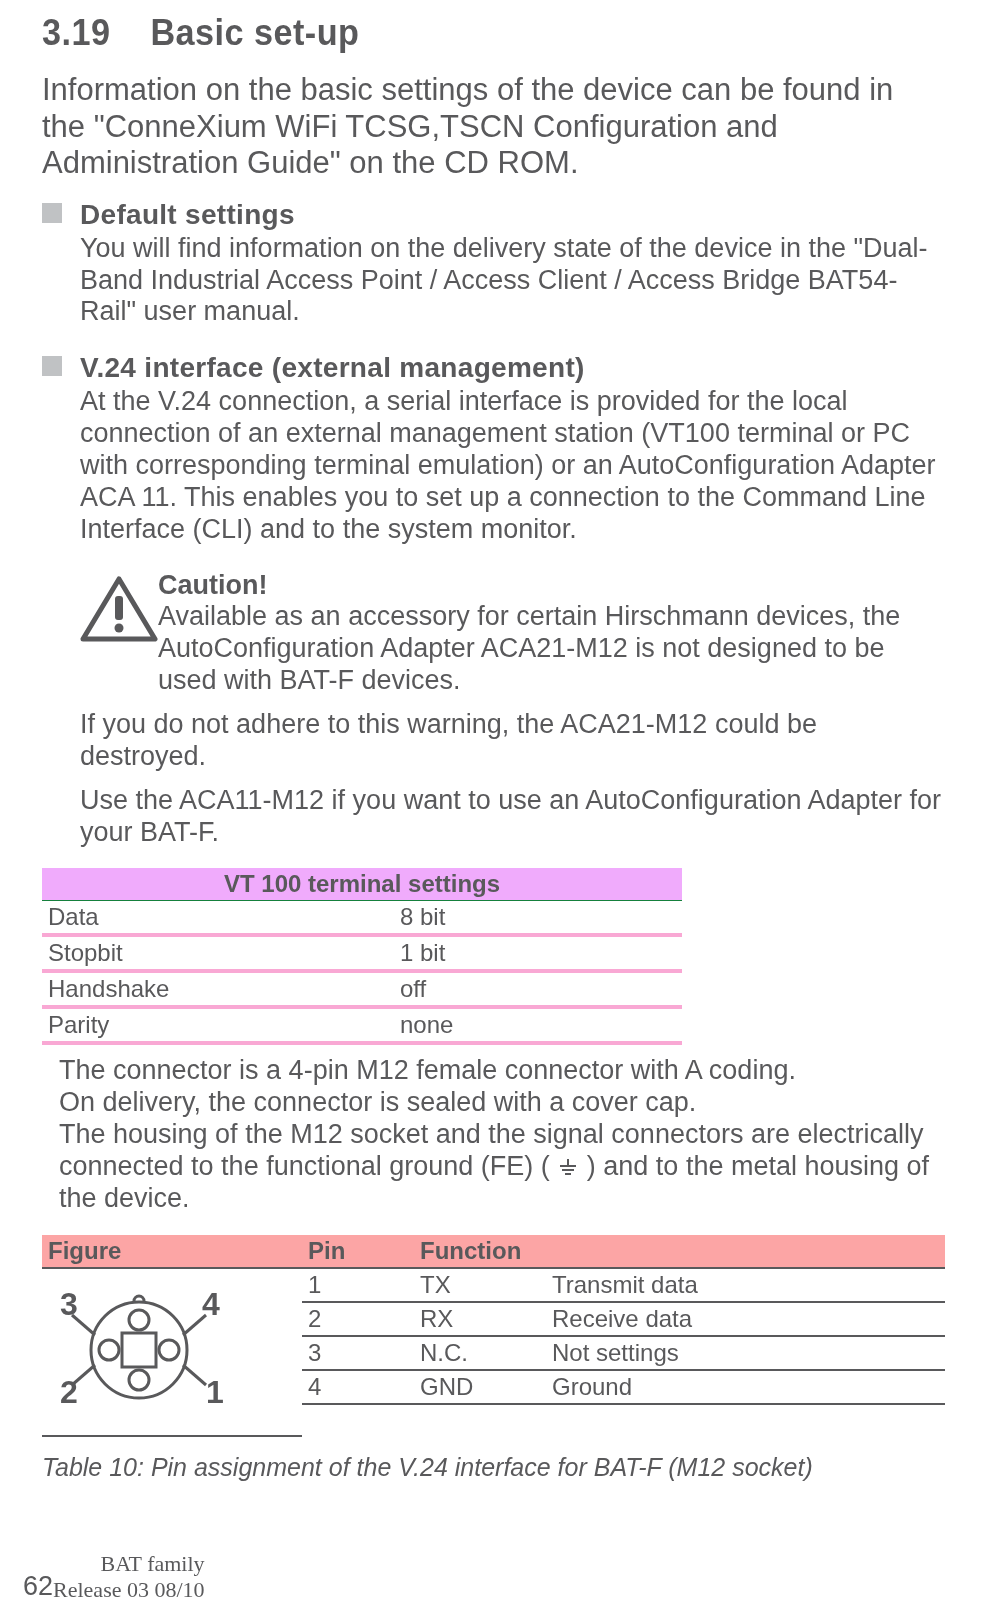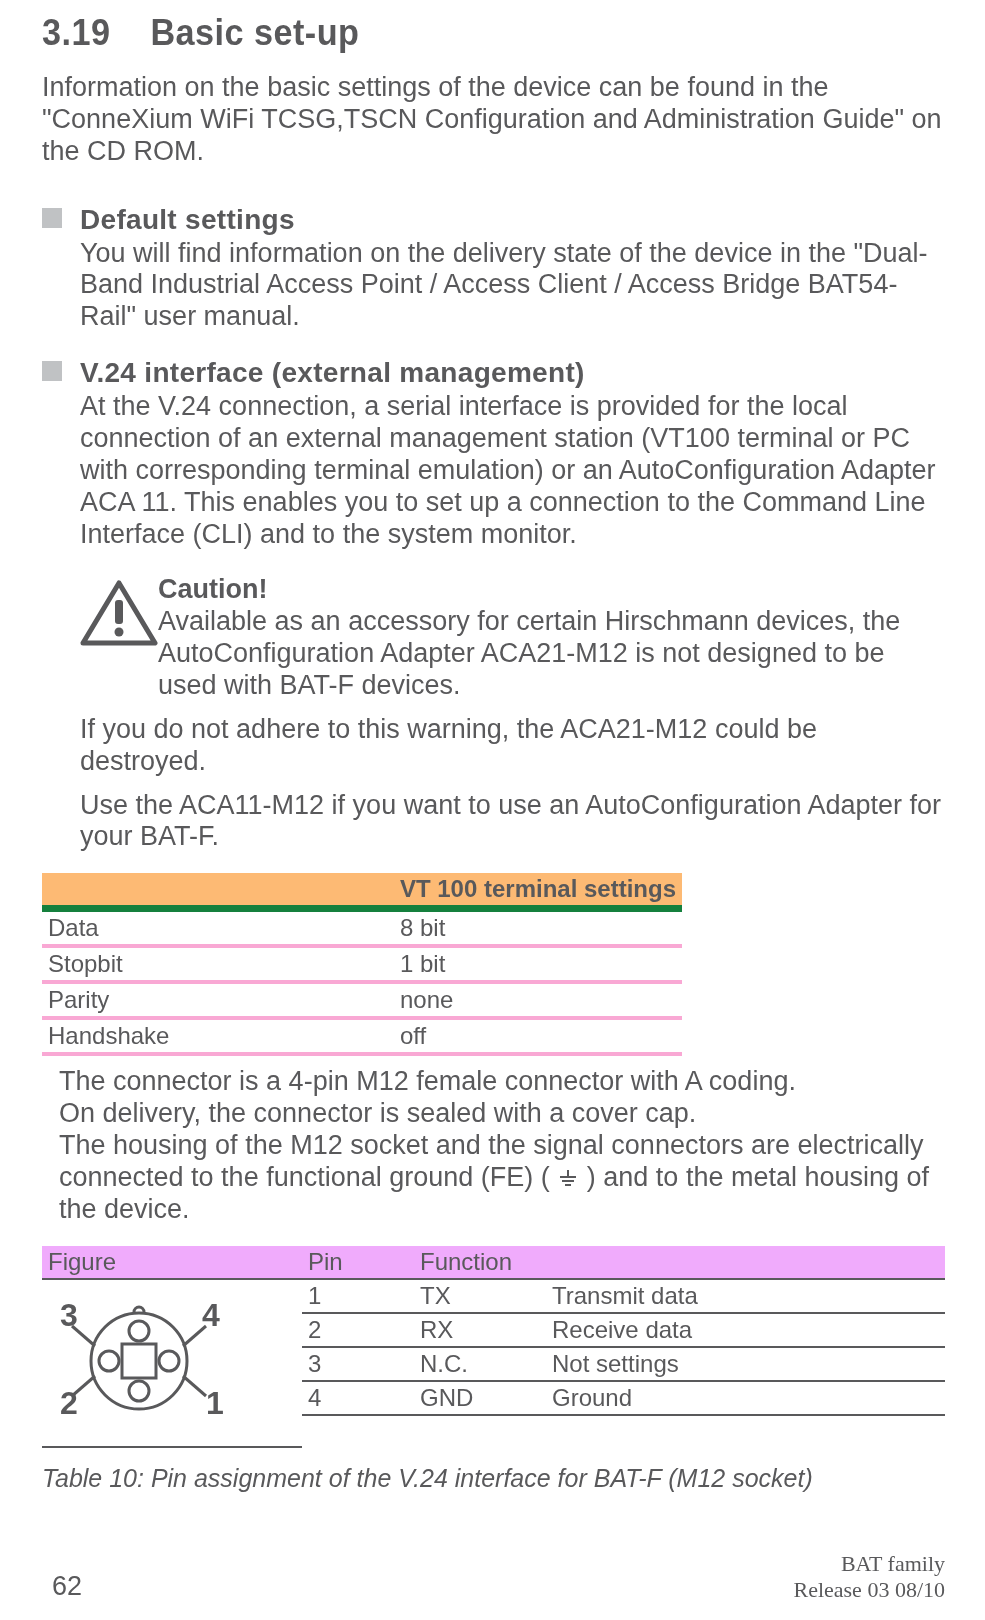--- a/index.html
+++ b/index.html
@@ -22,23 +22,23 @@
     font-weight: 900;
     font-stretch: condensed;
     font-size: 36px;
     letter-spacing: 0.5px;
     margin: 12px 0 18px 0;
     color: #59595b;
     transform: scaleX(0.95);
     transform-origin: left;
   }
   .intro {
-    font-size: 27px;
+    font-size: 31px;
     line-height: 1.18;
-    margin-bottom: 36px;
+    margin-bottom: 17px;
   }
   .subsection {
     margin: 0 0 24px 38px;
   }
   .sub-header {
     position: relative;
   }
   .square-bullet {
     position: absolute;
     left: -38px;
@@ -83,47 +83,47 @@
     margin-top: 12px;
   }
   table.vt100 {
     border-collapse: collapse;
     width: 640px;
     margin: 20px 0 10px 0;
     font-size: 24px;
     color: #59595b;
   }
   table.vt100 th {
-    text-align: right;
-    background: #fdba74;
+    text-align: center;
+    background: #f0abfc;
     font-weight: bold;
     padding: 2px 6px;
-    border-bottom: 7px solid #15803d;
+    border-bottom: 1px solid #15803d;
   }
   table.vt100 td {
     padding: 2px 6px;
     border-bottom: 4px solid #f9a8d4;
   }
   .connector-text {
     margin: 6px 0 20px 17px;
     font-size: 27px;
     line-height: 1.18;
   }
   .ground-symbol svg { vertical-align: -4px; }
   table.pins {
     border-collapse: collapse;
     width: 100%;
     font-size: 24px;
     color: #59595b;
     margin-bottom: 16px;
   }
   table.pins thead th {
     text-align: left;
-    background: #f0abfc;
-    font-weight: normal;
+    background: #fca5a5;
+    font-weight: bold;
     padding: 2px 6px;
     border-bottom: 2px solid #59595b;
   }
   table.pins td {
     vertical-align: top;
     padding: 0;
   }
   table.pins .fig-cell {
     width: 260px;
     border-bottom: 2px solid #59595b;
@@ -149,24 +149,23 @@
     font-weight: bold;
   }
   .table-caption {
     font-size: 25px;
     font-style: italic;
     margin: 8px 0 0 0;
   }
   .footer {
     position: absolute;
     bottom: 18px;
-    left: 52px;
+    left: 23px;
     right: 40px;
     display: flex;
-    justify-content: space-between;
     align-items: flex-end;
     font-size: 22px;
     color: #59595b;
   }
   .footer .page-num {
     font-size: 27px;
   }
   .footer .right {
     text-align: right;
     line-height: 1.15;
@@ -226,26 +225,26 @@
     <tbody>
       <tr>
         <td style="width:55%">Data</td>
         <td>8 bit</td>
       </tr>
       <tr>
         <td>Stopbit</td>
         <td>1 bit</td>
       </tr>
       <tr>
+        <td>Handshake</td>
+        <td>off</td>
+      </tr>
+      <tr>
         <td>Parity</td>
         <td>none</td>
-      </tr>
-      <tr>
-        <td>Handshake</td>
-        <td>off</td>
       </tr>
     </tbody>
   </table>
 
   <div class="connector-text">
     <div>The connector is a 4-pin M12 female connector with A coding.</div>
     <div>On delivery, the connector is sealed with a cover cap.</div>
     <div>
       <span>The housing of the M12 socket and the signal connectors are electrically connected to the functional ground (FE)  (</span>
       <span class="ground-symbol">

